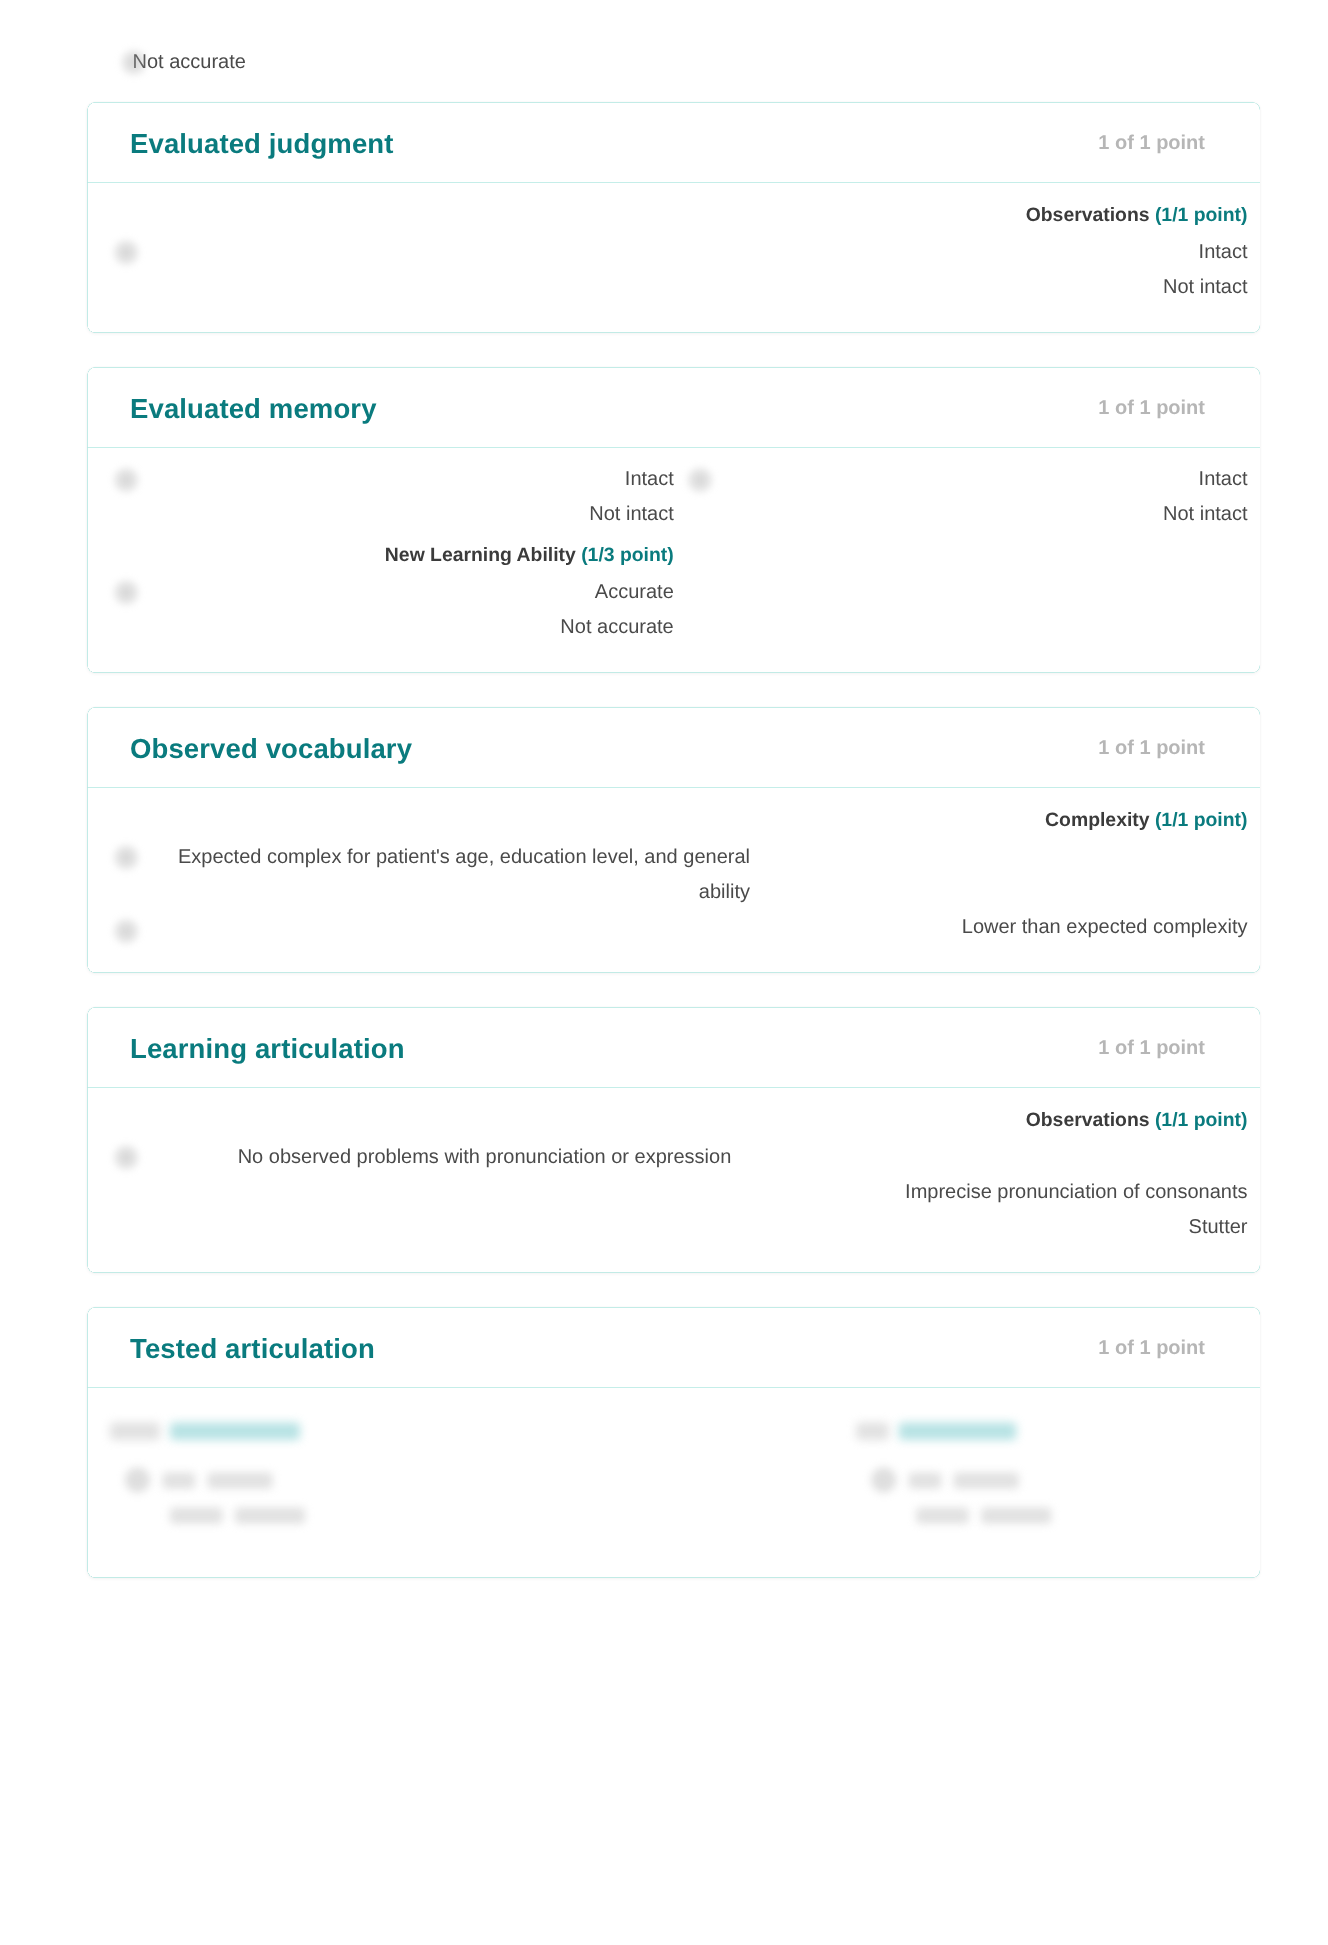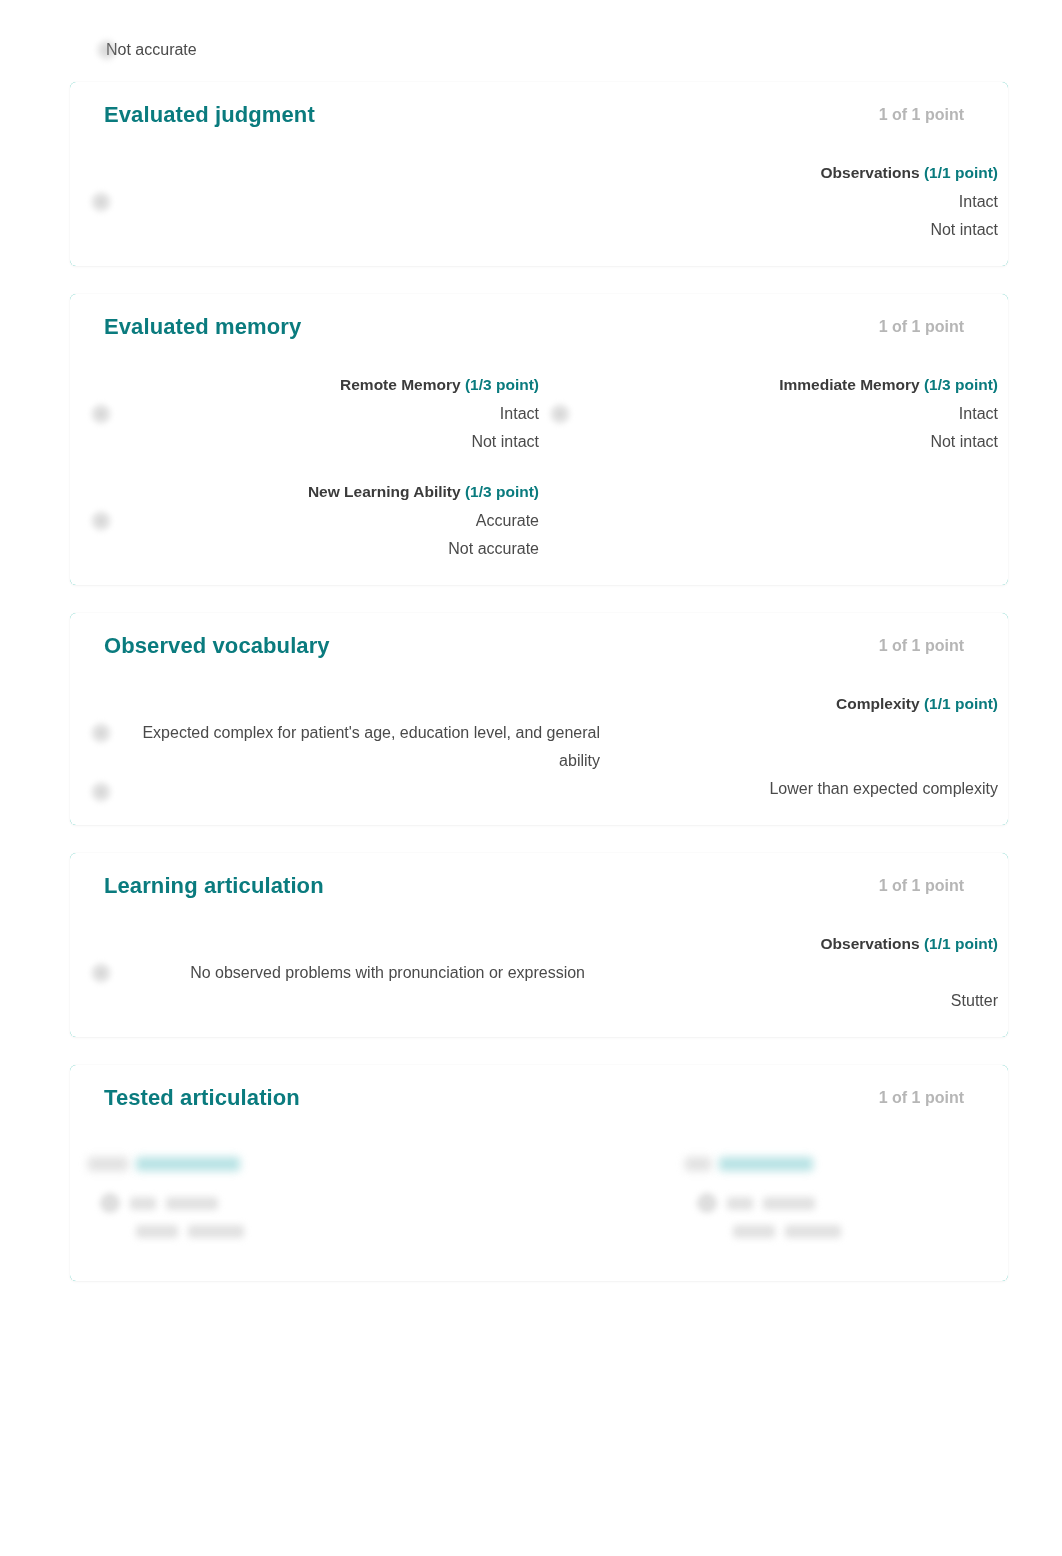--- a/index.html
+++ b/index.html
@@ -207,53 +207,45 @@
 
   <div class="card">
     <div class="card-head">
       <div class="card-title">Evaluated memory</div>
       <div class="card-points">1 of 1 point</div>
     </div>
     <div class="card-body">
       <div class="cols">
 
         <div class="col">
-          <div class="q-label">
-            <span>Remote Memory</span>
-            <span class="q-points">(1/3 point)</span>
-          </div>
           <ul class="options">
             <li class="opt">
               <span class="radio-blur"></span>
               <span>Intact</span>
             </li>
             <li class="opt">
               <span>Not intact</span>
             </li>
           </ul>
         </div>
 
         <div class="col">
-          <div class="q-label">
-            <span>Immediate Memory</span>
-            <span class="q-points">(1/3 point)</span>
-          </div>
           <ul class="options">
             <li class="opt">
               <span class="radio-blur"></span>
               <span>Intact</span>
             </li>
             <li class="opt">
               <span>Not intact</span>
             </li>
           </ul>
         </div>
 
         <div class="col">
-          <div class="q-label" style="margin-top:27px;">
+          <div class="q-label" style="margin-top:10px;">
             <span>New Learning Ability</span>
             <span class="q-points">(1/3 point)</span>
           </div>
           <ul class="options">
             <li class="opt">
               <span class="radio-blur"></span>
               <span>Accurate</span>
             </li>
             <li class="opt">
               <span>Not accurate</span>
@@ -308,20 +300,23 @@
           <div class="q-label">
             <span>Observations</span>
             <span class="q-points">(1/1 point)</span>
           </div>
           <ul class="options">
             <li class="opt" style="max-width:455px;">
               <span class="radio-blur"></span>
               <span>No observed problems with pronunciation or expression</span>
             </li>
             <li class="opt">
+              <span>Imprecise pronunciation of consonants</span>
+            </li>
+            <li class="opt">
               <span>Stutter</span>
             </li>
           </ul>
         </div>
       </div>
     </div>
   </div>
 
   <div class="gap-md"></div>
 

